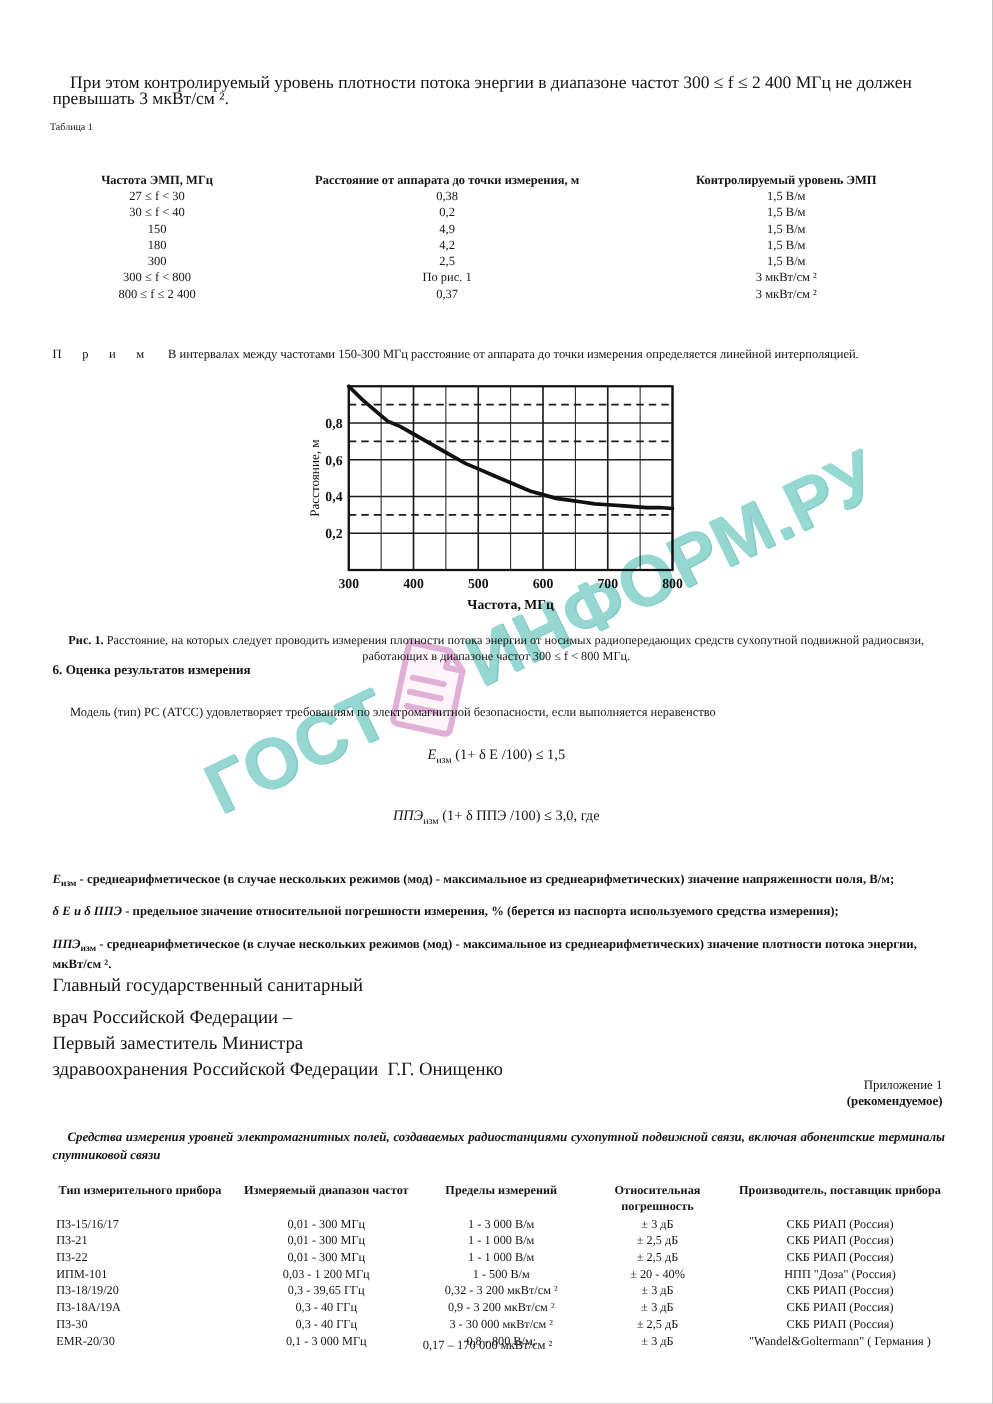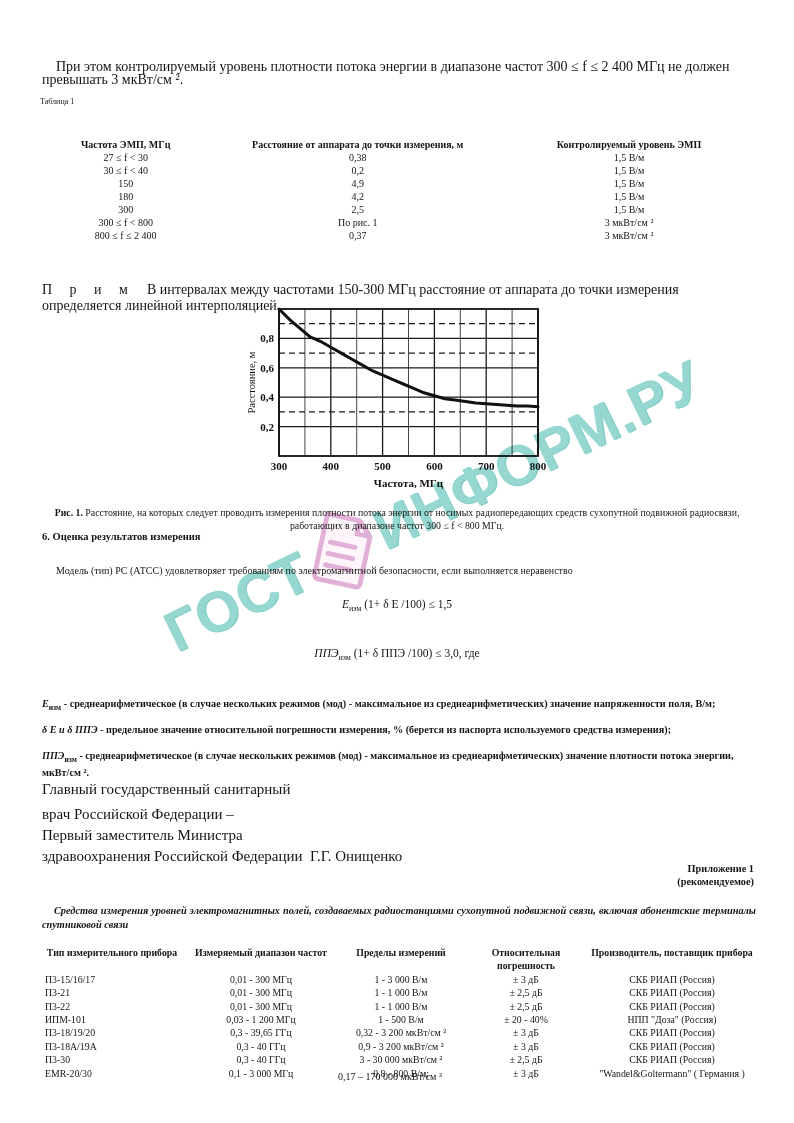--- a/index.html
+++ b/index.html
@@ -19,21 +19,21 @@
   .t1label{left:40px;top:97px;font-size:8px;}
 
   .grid-table{display:grid;}
   .table1{left:40px;top:138px;width:714px;font-size:10px;grid-template-columns:24% 41% 35%;}
   .table2{left:37px;top:946px;width:722px;font-size:9.8px;grid-template-columns:150px 148px 132px 118px 174px;}
   .grid-table .cell{text-align:center;line-height:13px;}
   .table2 .cell{line-height:13.4px;}
   .grid-table .head{font-weight:bold;}
   .grid-table .left{text-align:left;padding-left:8px;}
 
-  .note{left:42px;top:268px;width:712px;font-size:14px;}
+  .note{left:42px;top:268px;width:712px;font-size:10px;}
   .note-prefix{letter-spacing:7px;margin-right:12px;}
 
   .chart{left:244px;top:299px;width:316px;height:190px;}
 
   .caption{left:40px;top:496px;width:714px;text-align:center;font-size:9.8px;line-height:13px;}
 
   .h6{left:42px;top:531px;font-size:10.5px;font-weight:bold;}
   .p6{left:42px;top:555px;width:712px;font-size:10px;text-indent:14px;}
 
   .formula{left:0;width:794px;text-align:center;font-size:11.5px;}
@@ -42,21 +42,21 @@
 
   .def{left:42px;width:714px;font-size:10.2px;line-height:13px;font-weight:bold;}
   .def1{top:687px;} .def2{top:713px;} .def3{top:739px;}
   .def sub{font-size:7.5px;}
 
   .sig{left:42px;font-size:15px;}
   .sig1{top:781px;} .sig2{top:806px;} .sig3{top:827px;}
   .sig4{top:848px;width:520px;}
   .sig-name{position:absolute;left:268px;top:0;white-space:nowrap;}
 
-  .appx-label{left:454px;top:863px;width:300px;font-size:10.3px;font-weight:bold;text-align:right;}
+  .appx-label{left:454px;top:863px;width:300px;font-size:10.3px;font-weight:normal;text-align:right;}
   .appx-sub{left:454px;top:876px;width:300px;font-size:10.3px;font-weight:bold;text-align:right;}
   .appx-title{left:42px;top:894px;width:714px;font-weight:bold;font-size:10.3px;
               text-align:justify;text-indent:12px;line-height:13.5px;font-style:italic;}
 
   .footnote{left:240px;top:1071px;width:300px;text-align:center;font-size:10px;}
 </style>
 </head>
 <body>
 
 <div class="page">

